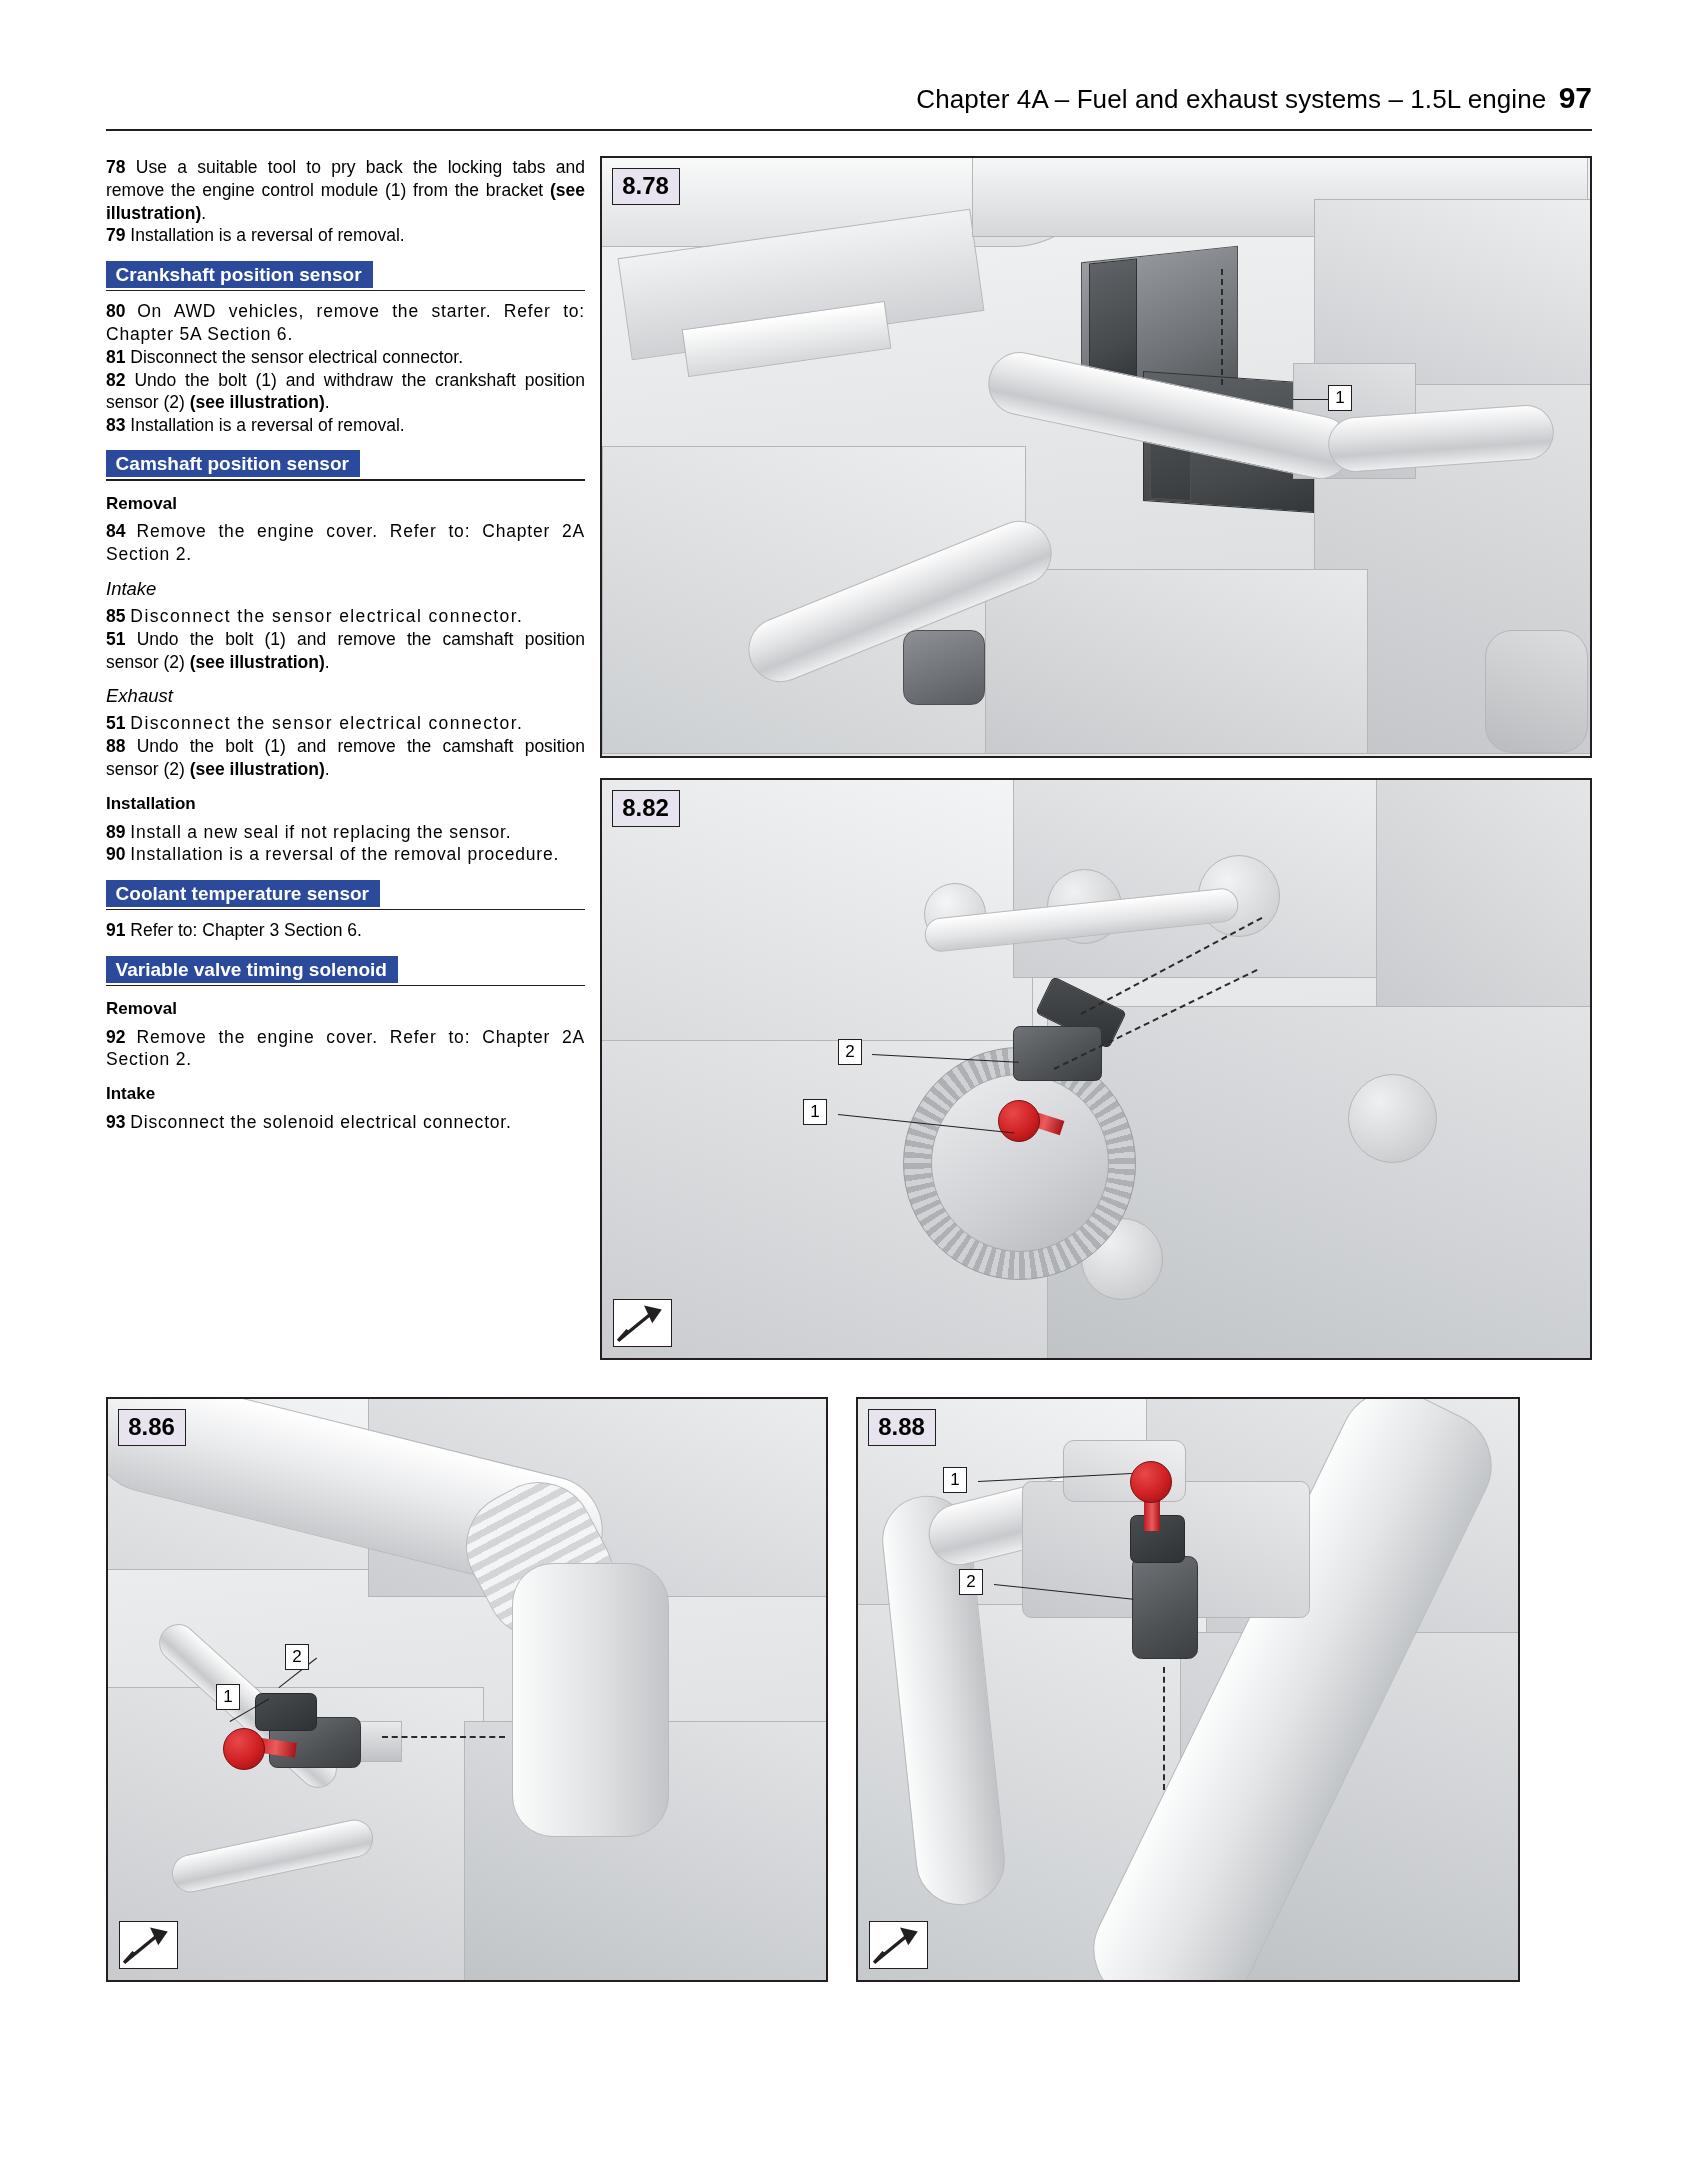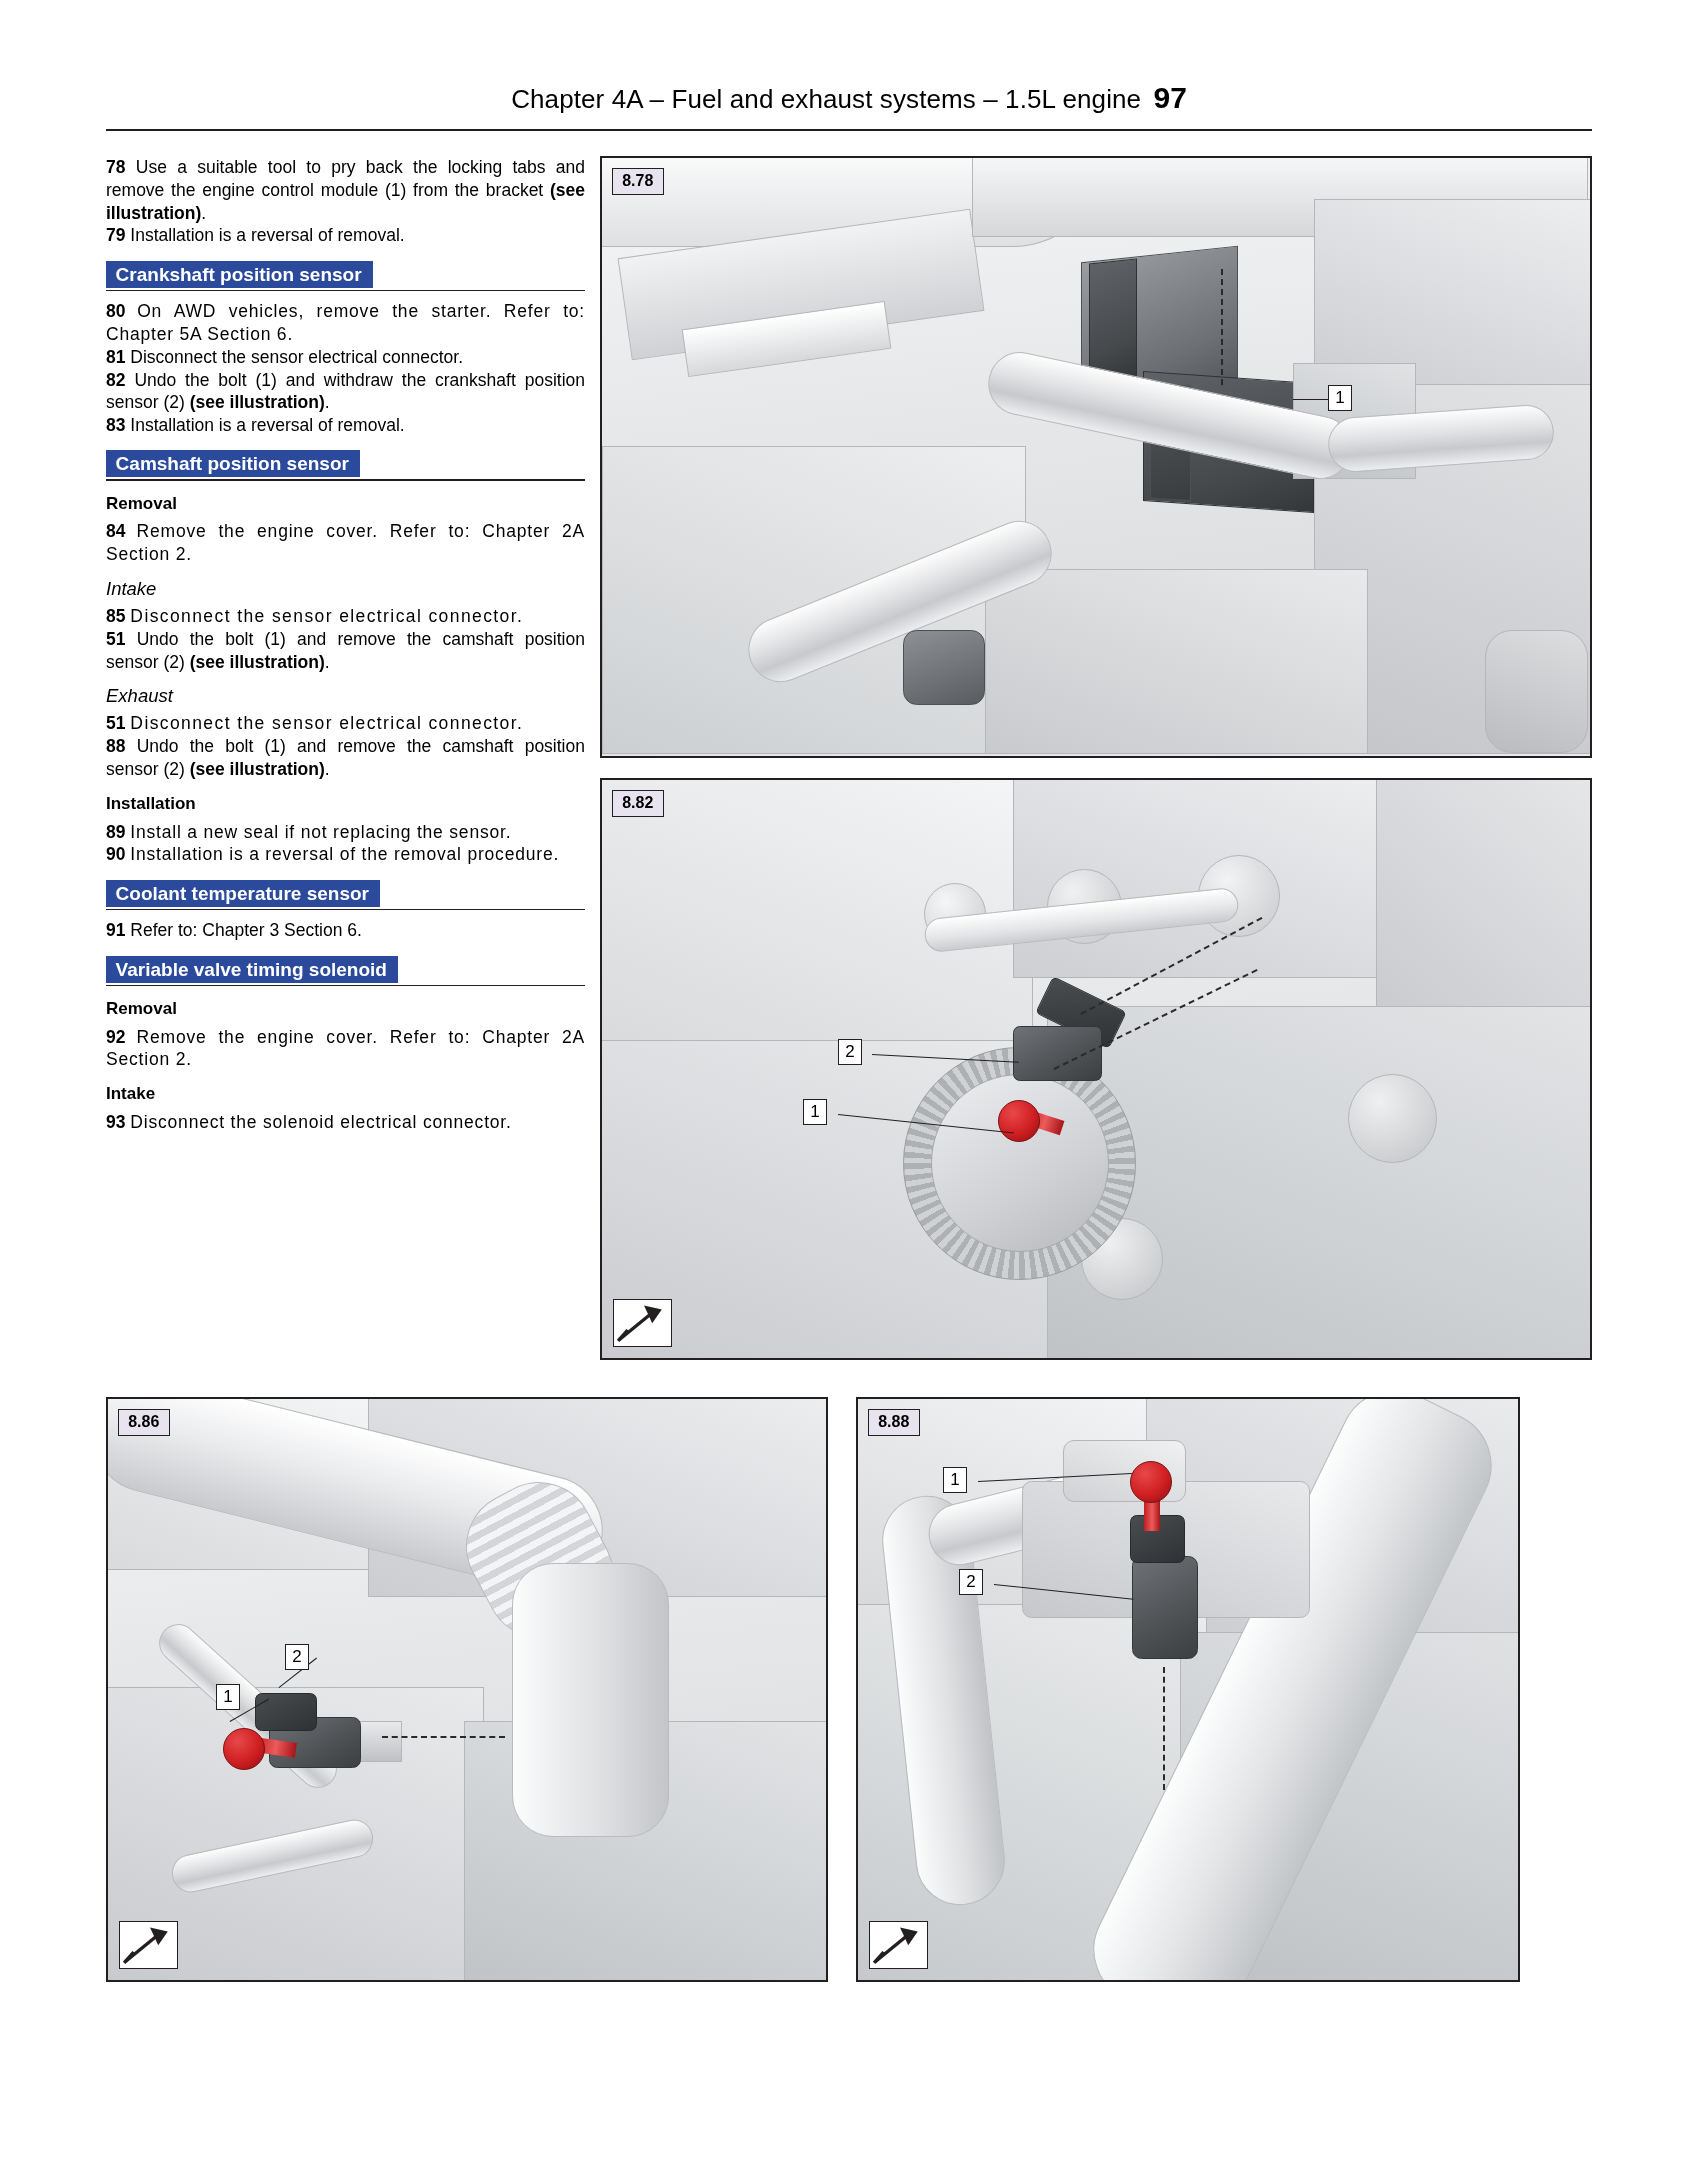--- a/index.html
+++ b/index.html
@@ -13,21 +13,21 @@
     position: relative;
     overflow: hidden;
   }
 
   
   .page-header {
     position: absolute;
     left: 106px;
     top: 81px;
     width: 1486px;
-    text-align: center;
+    text-align: right;
   }
   .page-header .title {
     font-size: 26px;
     letter-spacing: 0.1px;
     display: inline;
     vertical-align: baseline;
   }
   .page-header .pageno {
     font-size: 30px;
     font-weight: bold;
@@ -112,21 +112,21 @@
     background: #e8e9ea;
     overflow: hidden;
   }
   .fig-label {
     position: absolute;
     left: 9.6px;
     top: 9.6px;
     background: #e8e4ef;
     border: 1.4px solid #231f20;
     font-weight: bold;
-    font-size: 16px;
+    font-size: 24px;
     padding: 3.4px 9.6px 4.1px 9.6px;
     z-index: 40;
     color: #000;
   }
   .callout {
     position: absolute;
     border: 1.4px solid #231f20;
     background: #ffffff;
     font-size: 17px;
     line-height: 1;

